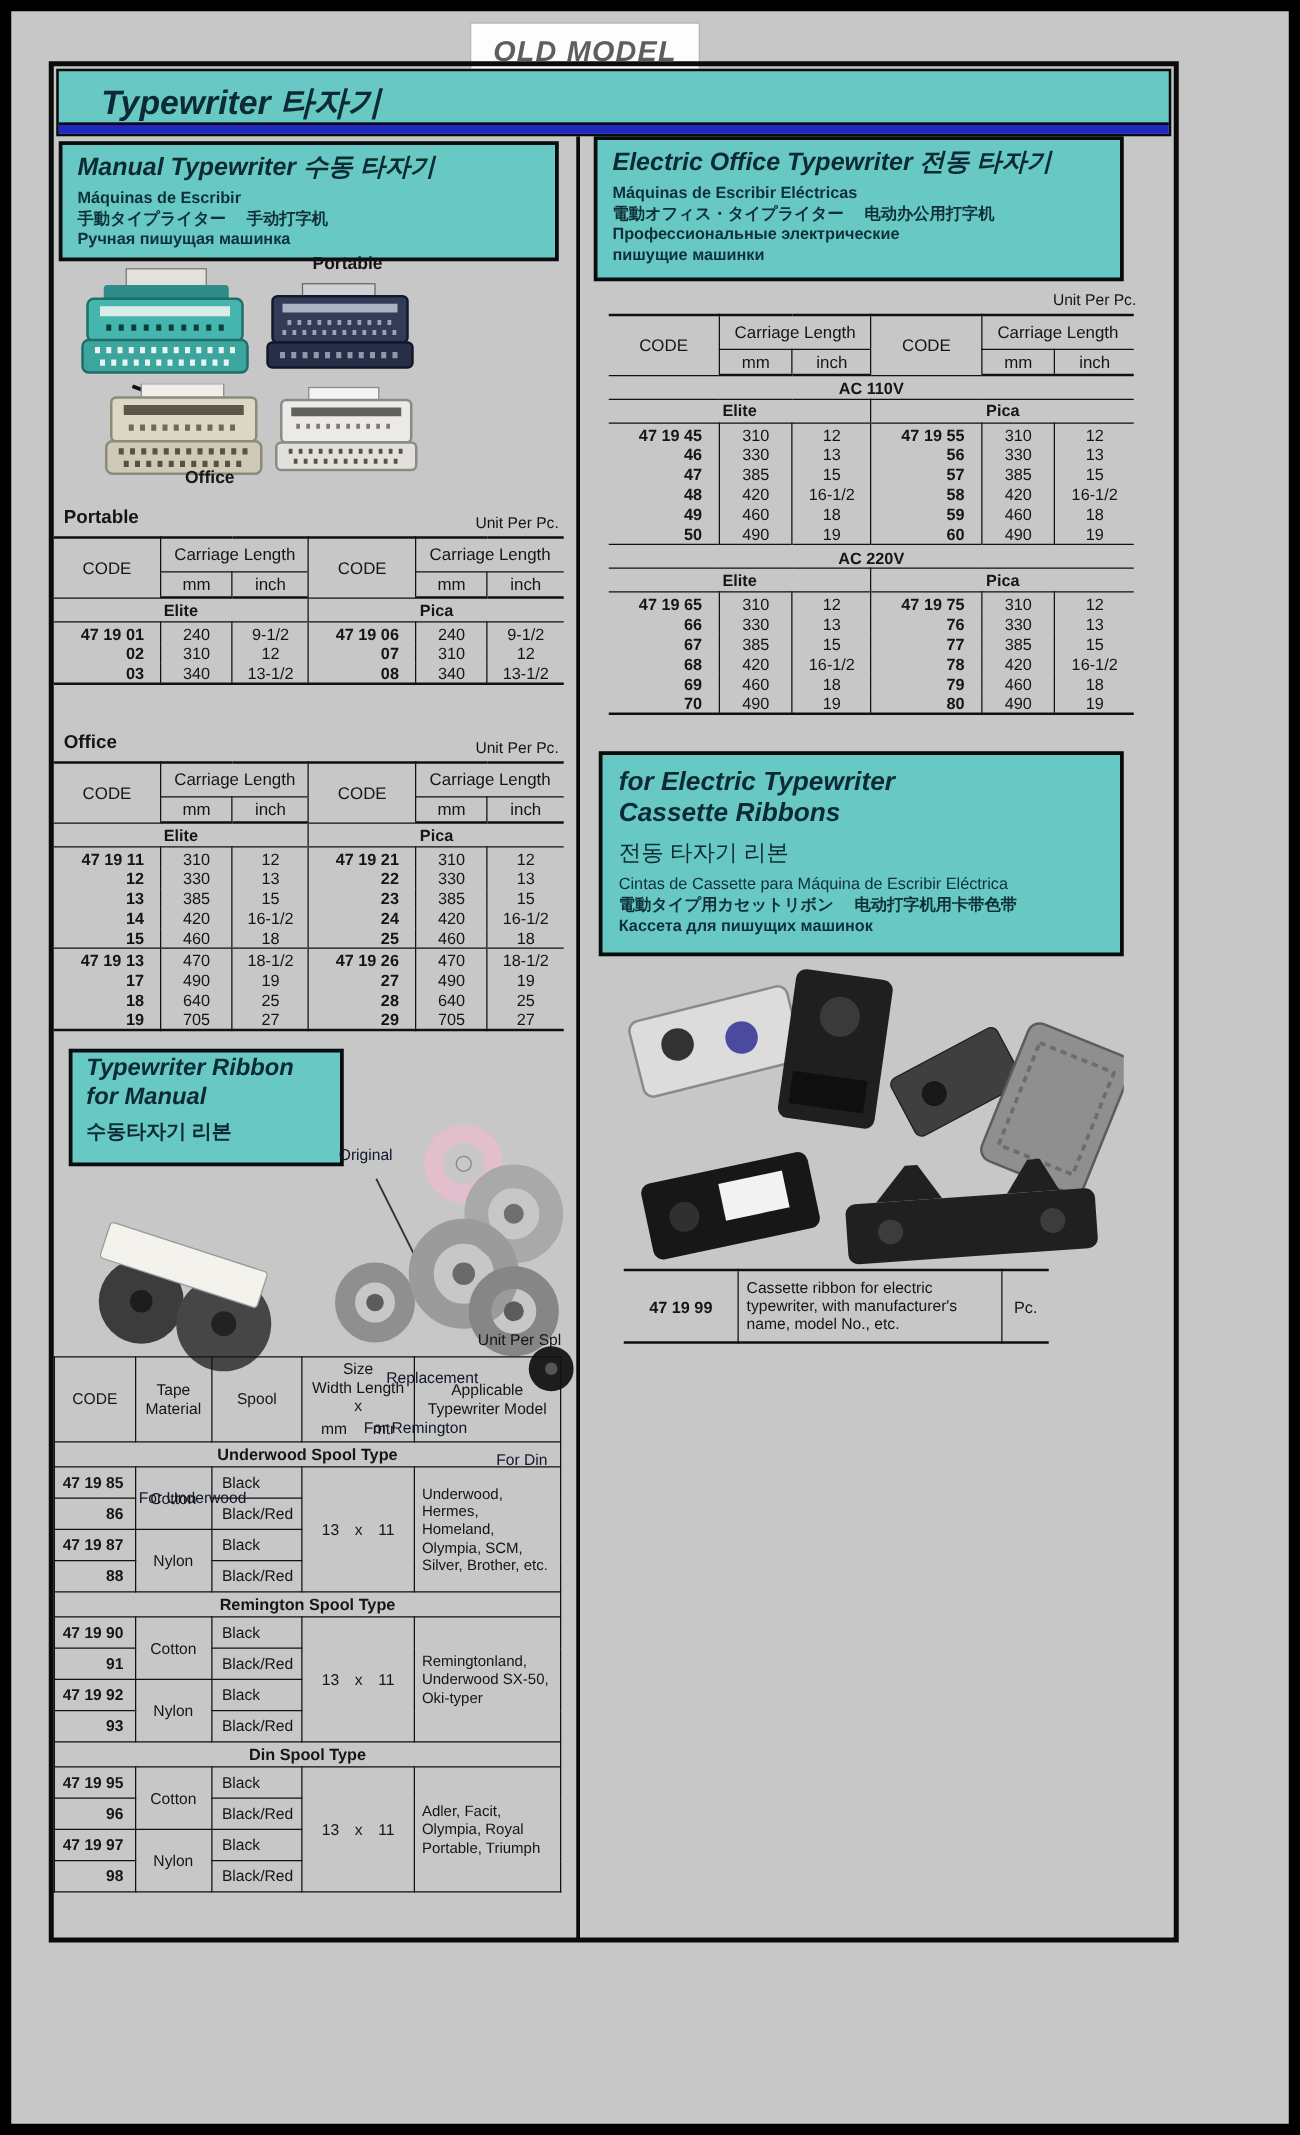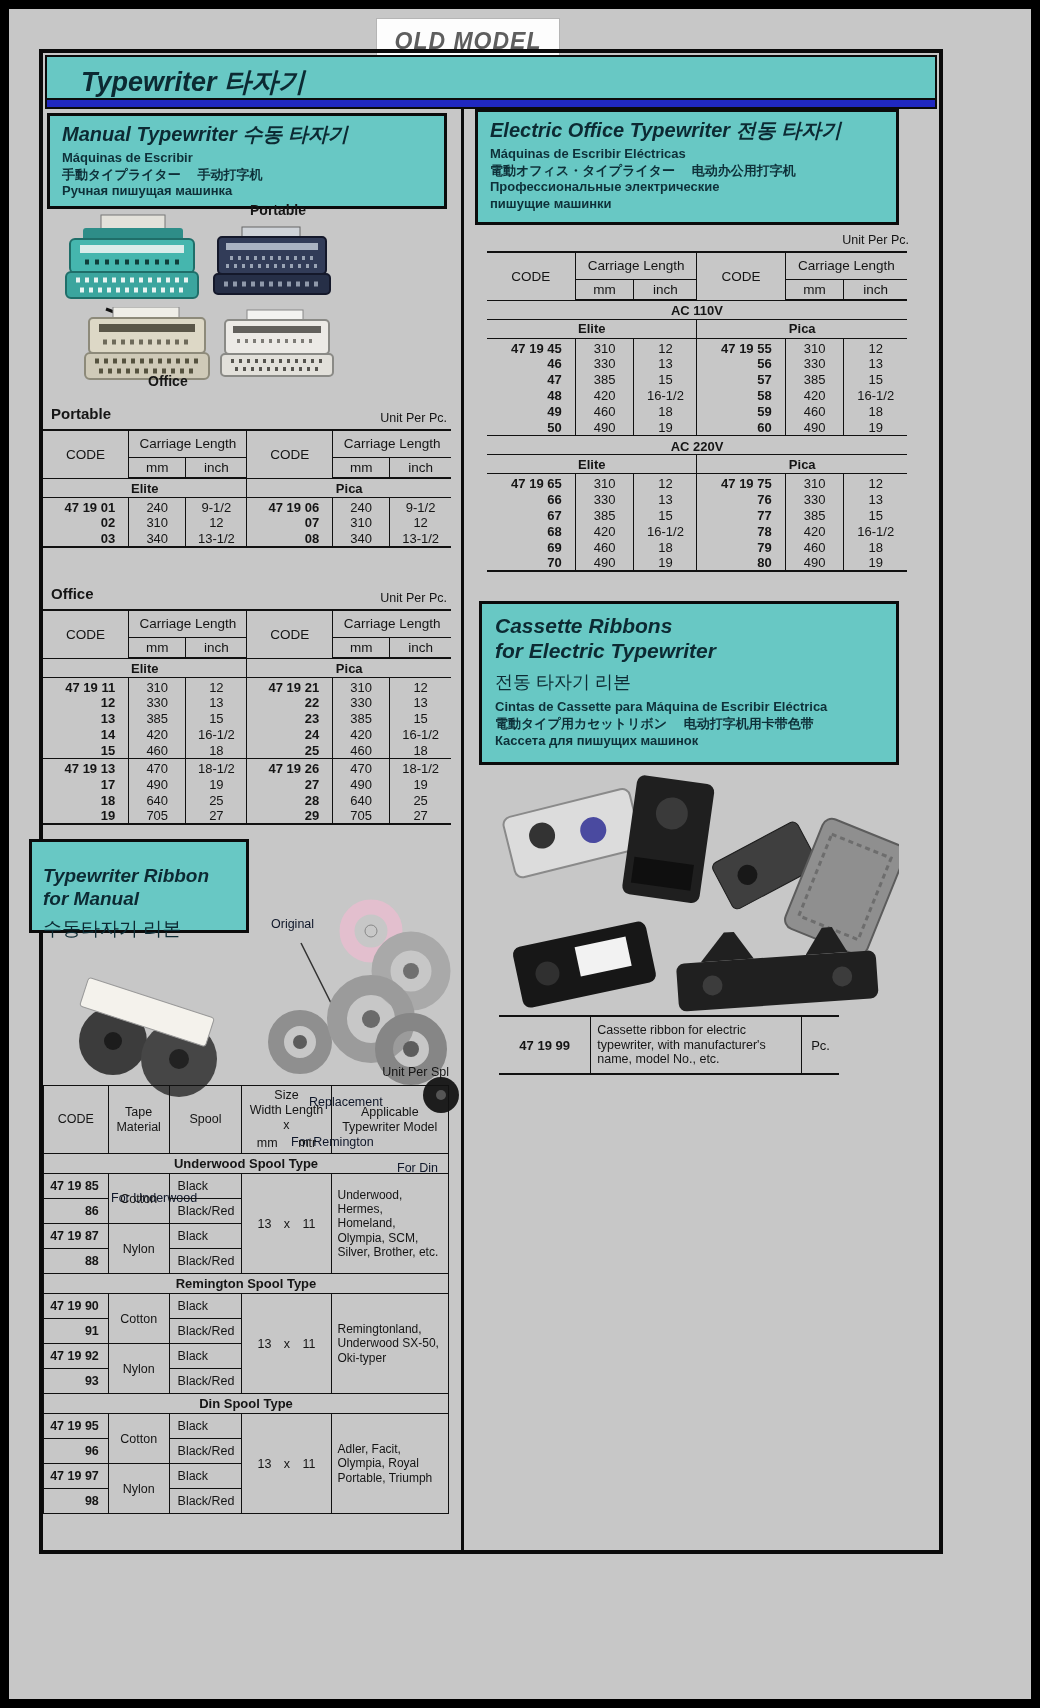--- a/index.html
+++ b/index.html
@@ -300,24 +300,24 @@
             <td class="bl">705</td>
             <td class="bl">27</td>
             <td class="bl code">29</td>
             <td class="bl">705</td>
             <td class="bl">27</td>
           </tr>
       </tbody>
     </table>
   </div>
 
-  <div class="abs teal" style="left:20px;top:830px;width:220px;height:94px;padding:23px 11px">
+  <div class="abs teal" style="left:46px;top:830px;width:220px;height:94px;padding:2px 11px">
     <div class="hd-title" style="font-size:19px">Typewriter Ribbon</div>
     <div class="hd-title" style="font-size:19px">for Manual</div>
-    <div style="font-weight:normal;font-size:19px;margin-top:5px">수동타자기 리본</div>
+    <div style="font-weight:bold;font-size:16px;margin-top:5px">수동타자기 리본</div>
   </div>
 
   <svg class="abs" style="left:40px;top:890px" width="410" height="235" viewBox="0 0 410 235">
     <circle cx="322" cy="32" r="24" fill="none" stroke="#e3bfce" stroke-width="15"></circle>
     <circle cx="322" cy="32" r="6" fill="#c8c8c8" stroke="#888"></circle>
     <circle cx="362" cy="72" r="30" fill="none" stroke="#a9a9a9" stroke-width="19"></circle>
     <circle cx="362" cy="72" r="8" fill="#6f6f6f"></circle>
     <line x1="252" y1="44" x2="292" y2="124" stroke="#333" stroke-width="1.5"></line>
     <circle cx="251" cy="143" r="24" fill="none" stroke="#8f8f8f" stroke-width="16"></circle>
     <circle cx="251" cy="143" r="7" fill="#5c5c5c"></circle>
@@ -592,24 +592,24 @@
             <td class="bl">19</td>
             <td class="bl code">80</td>
             <td class="bl">490</td>
             <td class="bl">19</td>
           </tr>
       </tbody>
     </table>
   </div>
 
   <div class="abs teal" style="left:470px;top:592px;width:420px;height:164px;padding:9px 13px">
+    <div class="hd-title" style="font-size:21px">for Electric Typewriter</div>
     <div class="hd-title" style="font-size:21px">Cassette Ribbons</div>
-    <div class="hd-title" style="font-size:21px">for Electric Typewriter</div>
     <div style="font-weight:normal;font-size:18px;margin:7px 0 5px">전동 타자기 리본</div>
-    <div class="hd-sub" style="font-weight:bold">Cintas de Cassette para Máquina de Escribir Eléctrica</div>
+    <div class="hd-sub" style="font-weight:normal">Cintas de Cassette para Máquina de Escribir Eléctrica</div>
     <div class="hd-sub">電動タイプ用カセットリボン　 电动打字机用卡带色带</div>
     <div class="hd-sub">Кассета для пишущих машинок</div>
   </div>
 
   <svg class="abs" style="left:478px;top:762px" width="412" height="242" viewBox="0 0 412 242">
     <g transform="rotate(-14 90 60)">
       <rect x="20" y="30" width="130" height="62" rx="8" fill="#dcdcdc" stroke="#8a8a8a" stroke-width="2"></rect>
       <circle cx="55" cy="56" r="13" fill="#333"></circle>
         <circle cx="106" cy="63" r="13" fill="#4a4aa0"></circle>
     </g>

